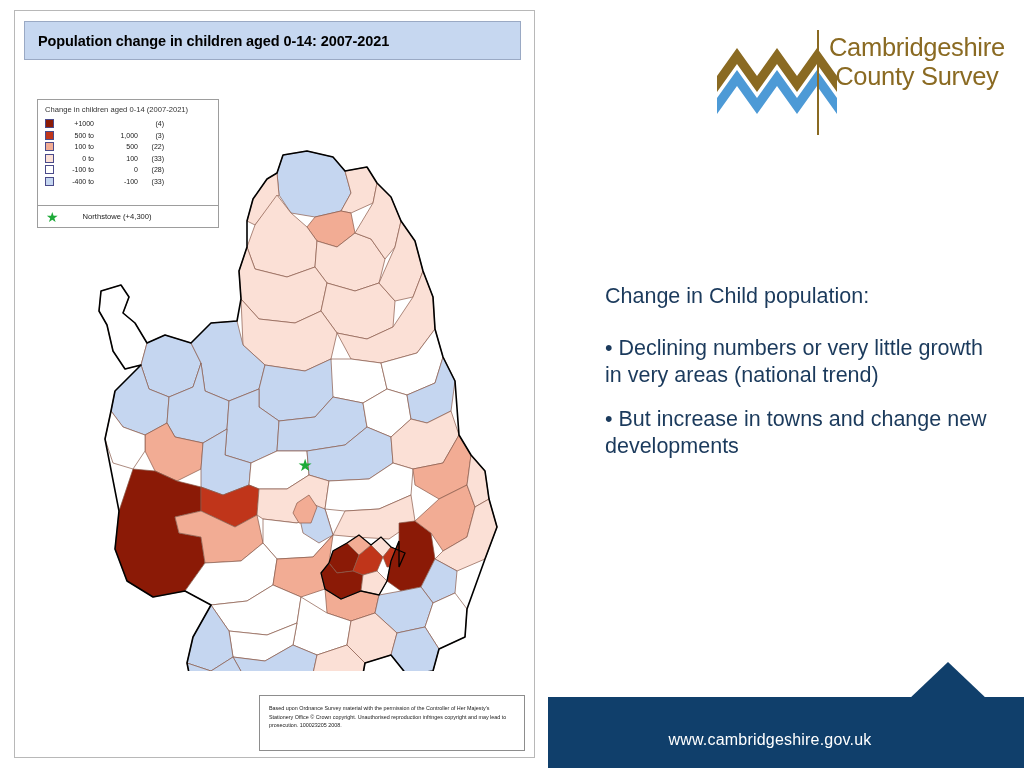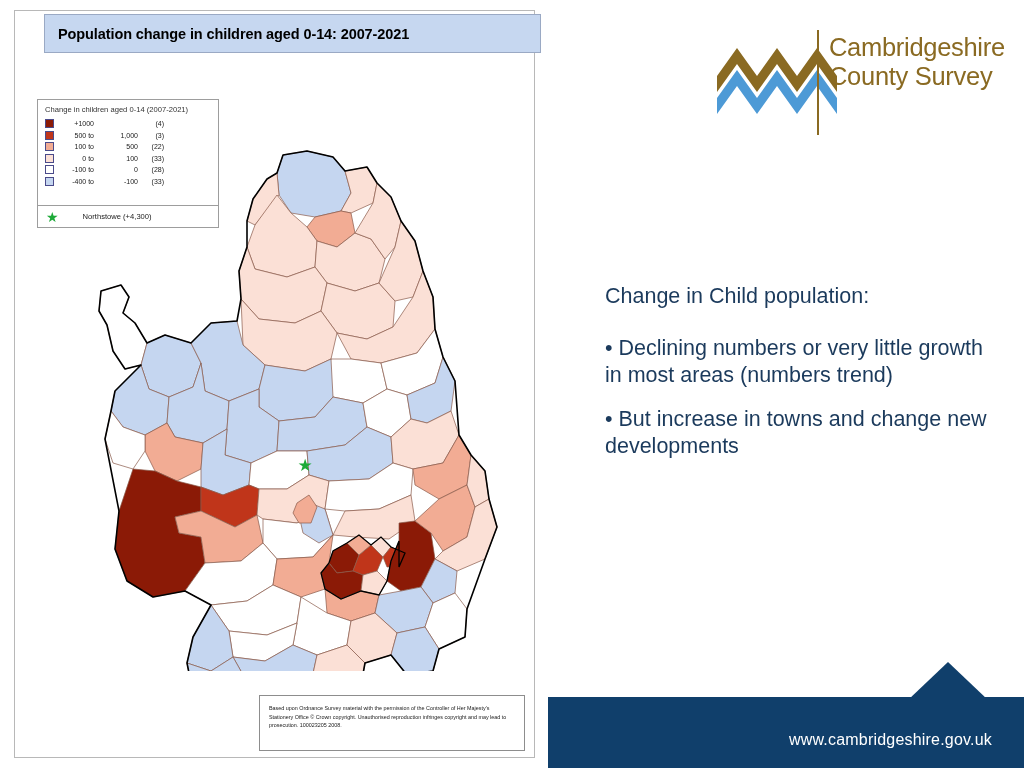--- a/index.html
+++ b/index.html
@@ -8,23 +8,23 @@
     width:1024px;height:768px;background:#ffffff;overflow:hidden;position:relative;
     font-family:"Liberation Sans","DejaVu Sans",sans-serif;
   }
 
   
   #map-panel{
     position:absolute;left:14px;top:10px;width:521px;height:748px;
     background:#ffffff;border:1px solid #b8b8b8;box-sizing:border-box;
   }
   #map-title-bar{
-    position:absolute;left:9px;top:3px;width:497px;height:39px;
+    position:absolute;left:9px;top:10px;width:497px;height:39px;
     background:#c6d7f0;border:1px solid #9aa9c4;box-sizing:border-box;
-    display:flex;align-items:center;margin-left:20px;
+    display:flex;align-items:center;
   }
   #map-title-bar .t{
     font-size:14.5px;font-weight:bold;color:#000;padding-left:13px;letter-spacing:-0.1px;
   }
 
   
   #legend-box{
     position:absolute;left:22px;top:72px;width:182px;height:117px;
     background:#ffffff;border:1px solid #9d9d9d;box-sizing:border-box;margin-top:16px;
   }
@@ -70,41 +70,41 @@
   }
   #copyright-box p{margin:0;font-size:5.4px;color:#1a1a1a;line-height:8.6px;}
 
   
   #logo{position:absolute;left:715px;top:30px;width:275px;height:105px;}
   #logo-divider{
     position:absolute;left:817px;top:30px;width:2px;height:105px;background:#8a6a22;
   }
   #logo-text{
     position:absolute;left:829px;top:33px;font-size:25.5px;line-height:29px;
-    color:#8a6a22;font-weight:400;letter-spacing:-0.3px;
+    color:#8a6a22;font-weight:400;letter-spacing:-0.3px;text-align:center;
   }
 
   
   #body-text{
     position:absolute;left:605px;top:283px;width:385px;color:#1b3a5c;
     font-size:21.5px;line-height:27.5px;
   }
   #body-text .heading{margin:0 0 24px 0;}
   #body-text .bullet{margin:0 0 16px 0;}
 
   
   #footer{
     position:absolute;left:548px;top:660px;width:476px;height:108px;
   }
   #footer-band{
     position:absolute;left:0;top:37px;width:476px;height:71px;background:#103f6b;
   }
   #footer-peak{position:absolute;left:0;top:0;width:476px;height:40px;}
   #footer-url{
-    position:absolute;left:0;top:71px;width:444px;text-align:right;
+    position:absolute;left:0;top:71px;width:444px;text-align:center;
     color:#ffffff;font-size:16px;letter-spacing:0.2px;
   }
 </style>
 </head>
 <body>
 
 <div id="map-panel">
 
   <div id="map-title-bar">
     <div class="t">Population change in children aged 0-14: 2007-2021</div>
@@ -282,21 +282,21 @@
   <path fill="#4d9ad6" d="M2,68 L22,40 L42,68 L62,40 L82,68 L102,40 L122,68 L122,84 L102,56 L82,84 L62,56 L42,84 L22,56 L2,84 Z"></path>
 </svg>
 <div id="logo-divider"></div>
 <div id="logo-text">
   <div>Cambridgeshire</div>
   <div>County Survey</div>
 </div>
 
 <div id="body-text">
   <p class="heading">Change in Child population:</p>
-  <p class="bullet">• Declining numbers or very little growth in most areas (numbers trend)</p>
+  <p class="bullet">• Declining numbers or very little growth in very areas (national trend)</p>
   <p class="bullet">• But increase in towns and change new developments</p>
 </div>
 
 <div id="footer">
   <div id="footer-band"></div>
   <svg id="footer-peak" viewBox="0 0 476 40" preserveAspectRatio="none">
     <polygon fill="#103f6b" points="360,40 400,2 440,40"></polygon>
   </svg>
   <div id="footer-url">www.cambridgeshire.gov.uk</div>
 </div>

